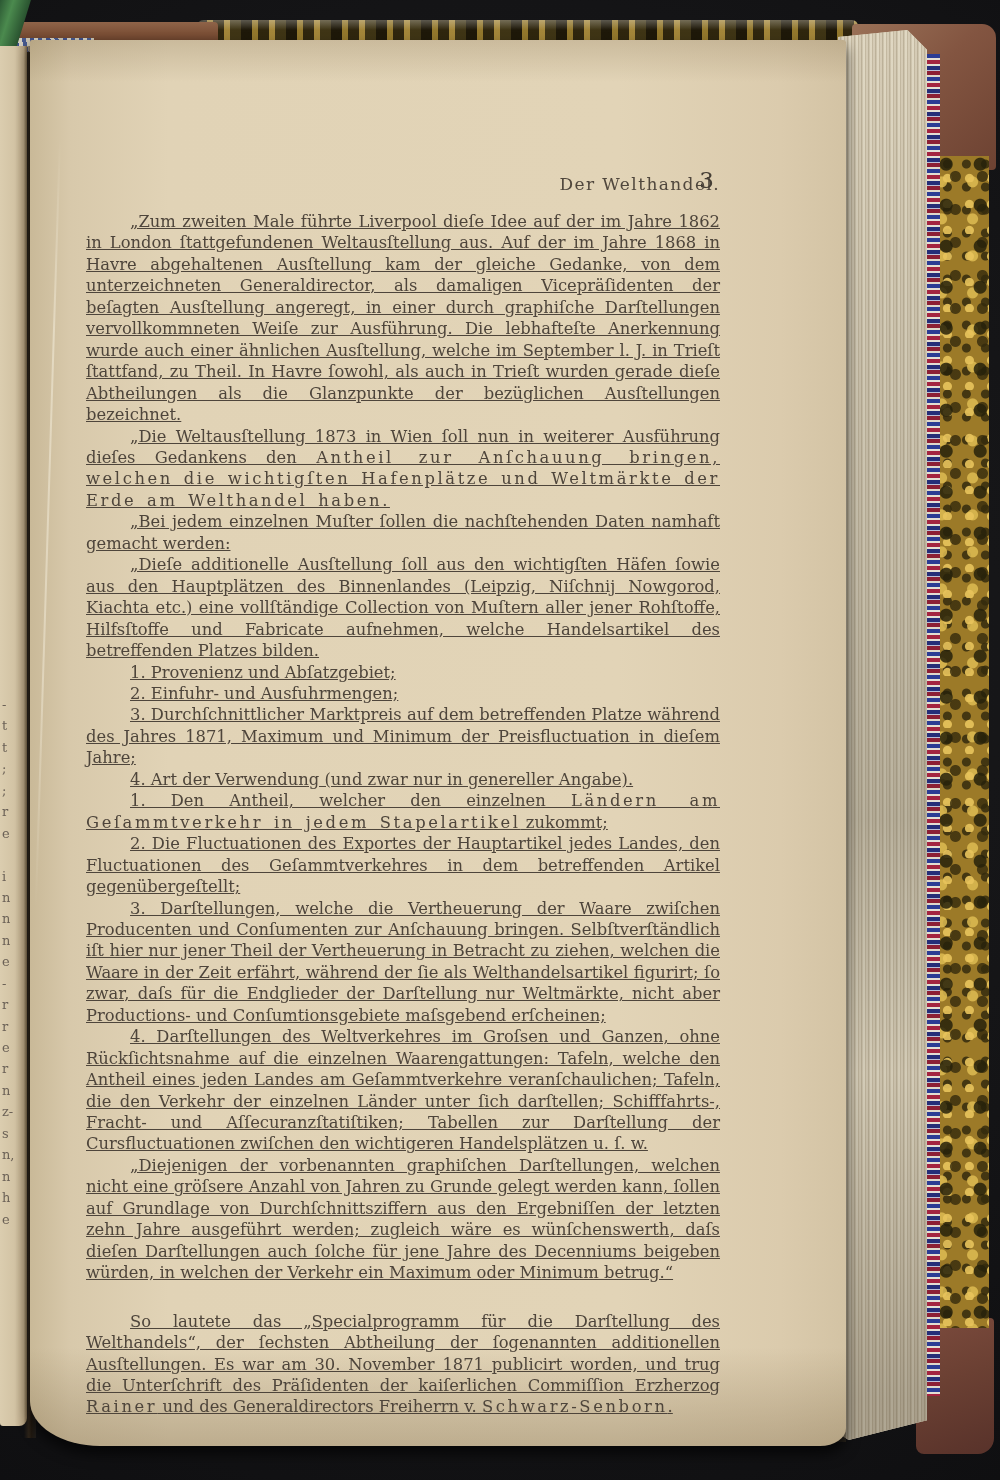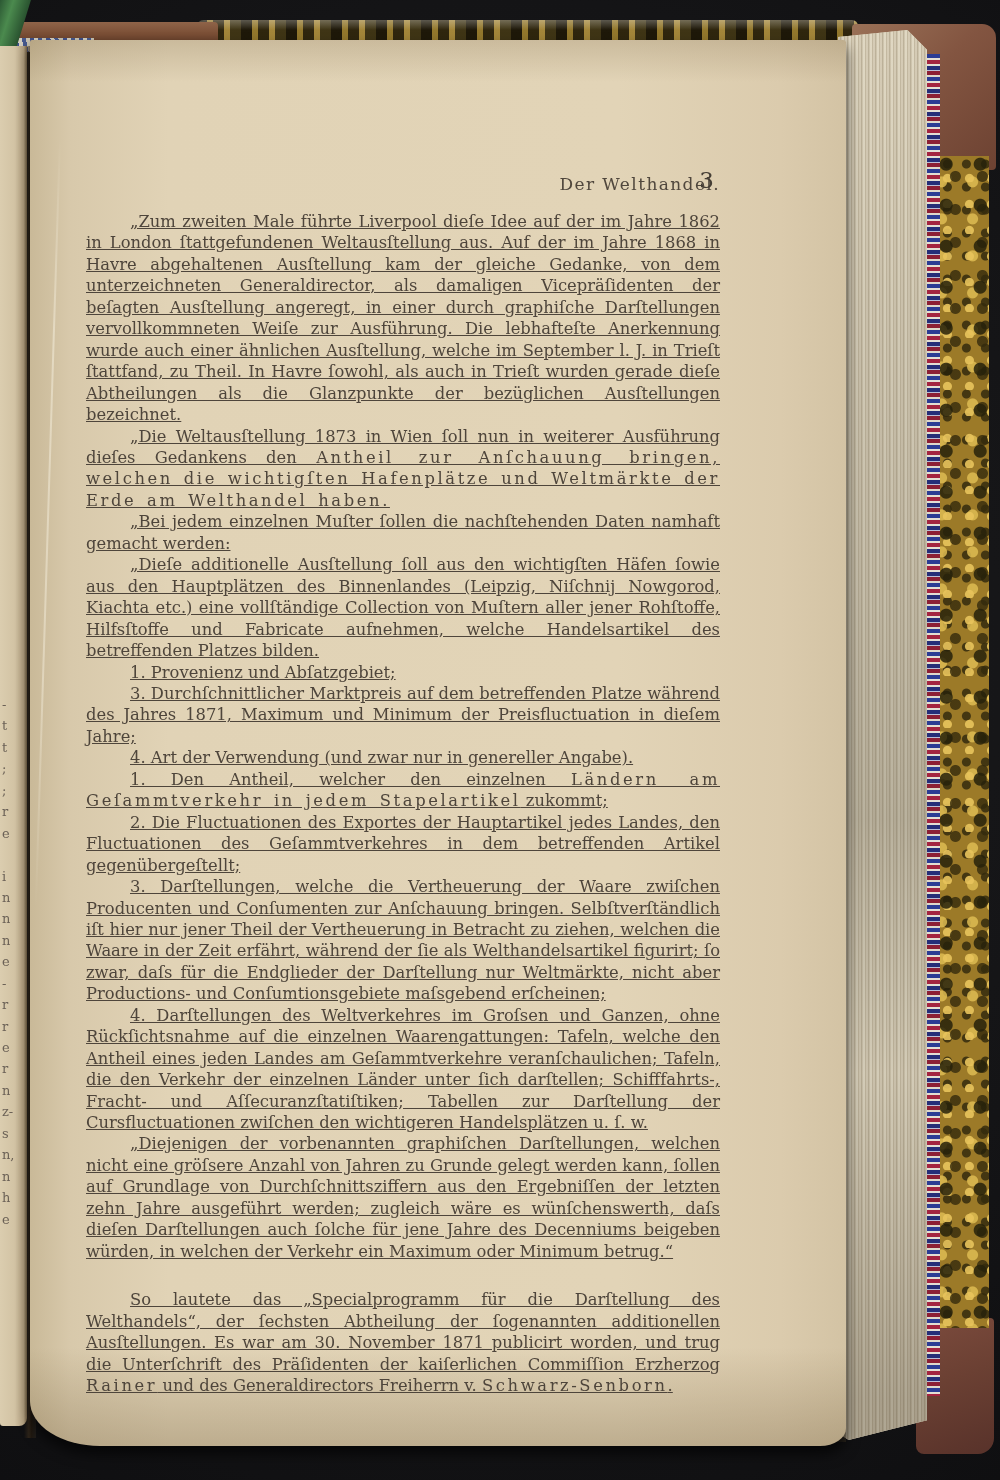--- a/index.html
+++ b/index.html
@@ -135,20 +135,21 @@
       <div class="pagehead">
         <span class="headtitle">Der Welthandel.</span>
         <span class="pagenum">3</span>
       </div>
       <div class="body" id="text-block">
           <p class="bp"><span>„Zum zweiten Male führte Liverpool dieſe Idee auf der im Jahre 1862 in London ſtattgefundenen Weltausſtellung aus. Auf der im Jahre 1868 in Havre abgehaltenen Ausſtellung kam der gleiche Gedanke, von dem unterzeichneten Generaldirector, als damaligen Vicepräſidenten der beſagten Ausſtellung angeregt, in einer durch graphiſche Darſtellungen vervollkommneten Weiſe zur Ausführung. Die lebhafteſte Anerkennung wurde auch einer ähnlichen Ausſtellung, welche im September l. J. in Trieſt ſtattfand, zu Theil. In Havre ſowohl, als auch in Trieſt wurden gerade dieſe Abtheilungen als die Glanzpunkte der bezüglichen Ausſtellungen bezeichnet.</span></p>
           <p class="bp"><span>„Die Weltausſtellung 1873 in Wien ſoll nun in weiterer Ausführung dieſes Gedankens den </span><span class="sperr">Antheil zur Anſchauung bringen, welchen die wichtigſten Hafenplätze und Weltmärkte der Erde am Welthandel haben.</span></p>
           <p class="bp"><span>„Bei jedem einzelnen Muſter ſollen die nachſtehenden Daten namhaft gemacht werden:</span></p>
           <p class="bp"><span>„Dieſe additionelle Ausſtellung ſoll aus den wichtigſten Häfen ſowie aus den Hauptplätzen des Binnenlandes (Leipzig, Niſchnij Nowgorod, Kiachta etc.) eine vollſtändige Collection von Muſtern aller jener Rohſtoffe, Hilfsſtoffe und Fabricate aufnehmen, welche Handelsartikel des betreffenden Platzes bilden.</span></p>
           <p class="bp"><span>1. Provenienz und Abſatzgebiet;</span></p>
+          <p class="bp"><span>2. Einfuhr- und Ausfuhrmengen;</span></p>
           <p class="bp"><span>3. Durchſchnittlicher Marktpreis auf dem betreffenden Platze während des Jahres 1871, Maximum und Minimum der Preisfluctuation in dieſem Jahre;</span></p>
           <p class="bp"><span>4. Art der Verwendung (und zwar nur in genereller Angabe).</span></p>
           <p class="bp"><span>1. Den Antheil, welcher den einzelnen </span><span class="sperr">Ländern am Geſammtverkehr in jedem Stapelartikel</span><span> zukommt;</span></p>
           <p class="bp"><span>2. Die Fluctuationen des Exportes der Hauptartikel jedes Landes, den Fluctuationen des Geſammtverkehres in dem betreffenden Artikel gegenübergeſtellt;</span></p>
           <p class="bp"><span>3. Darſtellungen, welche die Vertheuerung der Waare zwiſchen Producenten und Conſumenten zur Anſchauung bringen. Selbſtverſtändlich iſt hier nur jener Theil der Vertheuerung in Betracht zu ziehen, welchen die Waare in der Zeit erfährt, während der ſie als Welthandelsartikel figurirt; ſo zwar, daſs für die Endglieder der Darſtellung nur Weltmärkte, nicht aber Productions- und Conſumtionsgebiete maſsgebend erſcheinen;</span></p>
           <p class="bp"><span>4. Darſtellungen des Weltverkehres im Groſsen und Ganzen, ohne Rückſichtsnahme auf die einzelnen Waarengattungen: Tafeln, welche den Antheil eines jeden Landes am Geſammtverkehre veranſchaulichen; Tafeln, die den Verkehr der einzelnen Länder unter ſich darſtellen; Schifffahrts-, Fracht- und Aſſecuranzſtatiſtiken; Tabellen zur Darſtellung der Cursfluctuationen zwiſchen den wichtigeren Handelsplätzen u. ſ. w.</span></p>
           <p class="bp"><span>„Diejenigen der vorbenannten graphiſchen Darſtellungen, welchen nicht eine gröſsere Anzahl von Jahren zu Grunde gelegt werden kann, ſollen auf Grundlage von Durchſchnittsziffern aus den Ergebniſſen der letzten zehn Jahre ausgeführt werden; zugleich wäre es wünſchenswerth, daſs dieſen Darſtellungen auch ſolche für jene Jahre des Decenniums beigeben würden, in welchen der Verkehr ein Maximum oder Minimum betrug.“</span></p>
           <p class="bp gap"><span>So lautete das „Specialprogramm für die Darſtellung des Welthandels“, der ſechsten Abtheilung der ſogenannten additionellen Ausſtellungen. Es war am 30. November 1871 publicirt worden, und trug die Unterſchrift des Präſidenten der kaiſerlichen Commiſſion Erzherzog </span><span class="sperr">Rainer</span><span> und des Generaldirectors Freiherrn v. </span><span class="sperr">Schwarz-Senborn</span><span>.</span></p>
         </div>
     </div>

